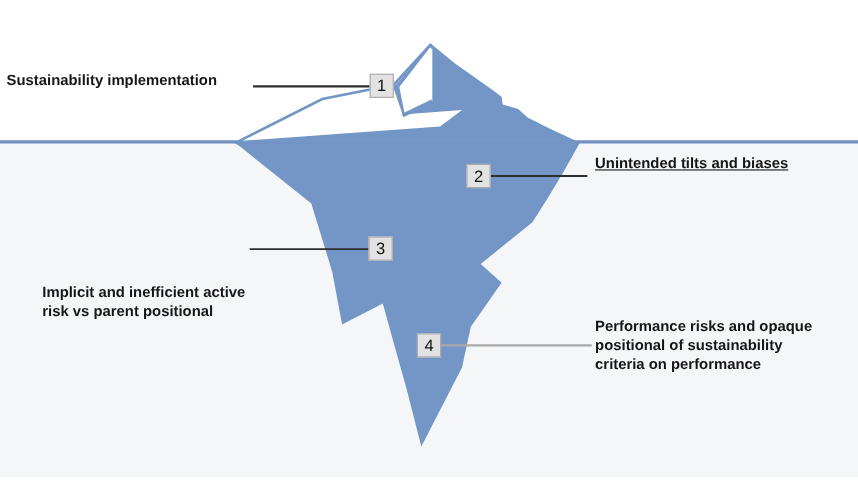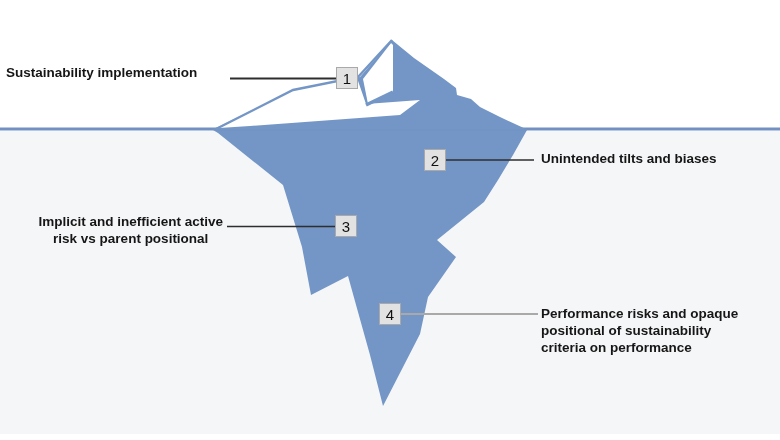--- a/index.html
+++ b/index.html
@@ -38,27 +38,27 @@
   }
   .label {
     position: absolute;
     font-size: 13.5px;
     font-weight: bold;
     color: var(--text, #161616);
     line-height: 17px;
     white-space: nowrap;
   }
   .label.align-center { }
-  .label.align-right  { text-align: center; }
+  .label.align-right  { text-align: left; margin-top: 44px; }
   .label.align-left   { text-align: left; }
 
   .label-1 { left: 6px;   top: 64px;  width: 240px; }
-  .label-2 { left: 541px; top: 150px; }
+  .label-2 { left: 541px; top: 140px; text-decoration: underline; }
   .label-3 { right: 557px; top: 213px; }
-  .label-4 { left: 541px; top: 305px; }
+  .label-4 { left: 541px; top: 288px; }
 
   .box-1 { left: 336px; top: 67px; }
   .box-2 { left: 424px; top: 149px; }
   .box-3 { left: 335px; top: 215px; }
   .box-4 { left: 379px; top: 303px; }
 </style>
 </head>
 <body>
 
 <div class="stage">

